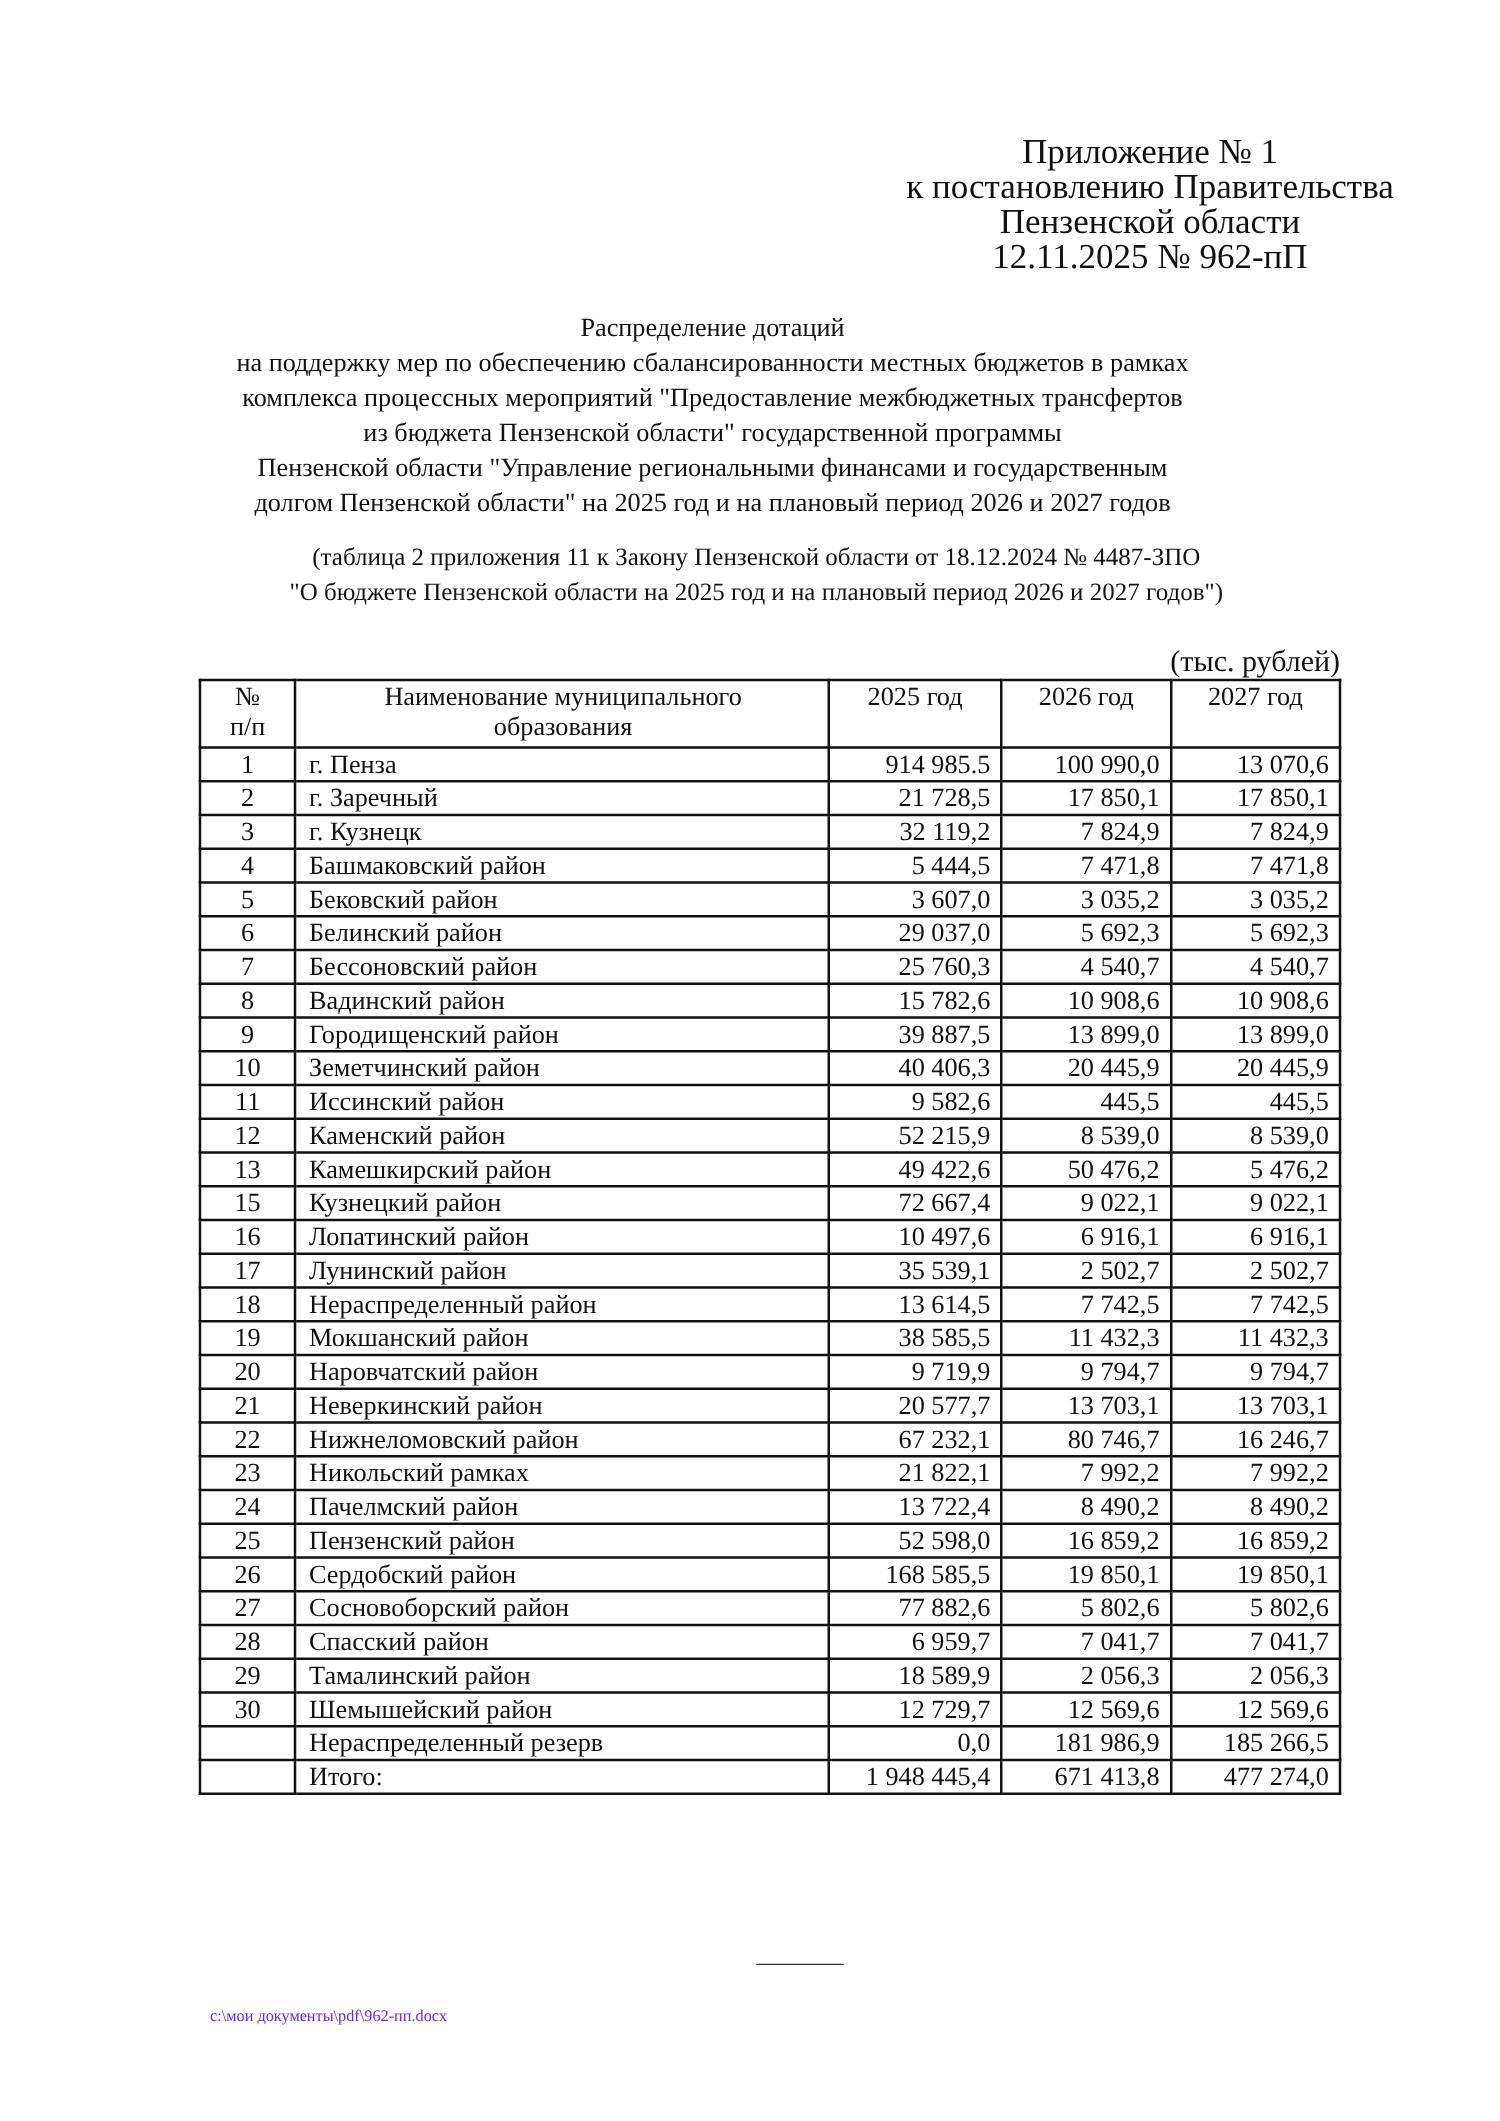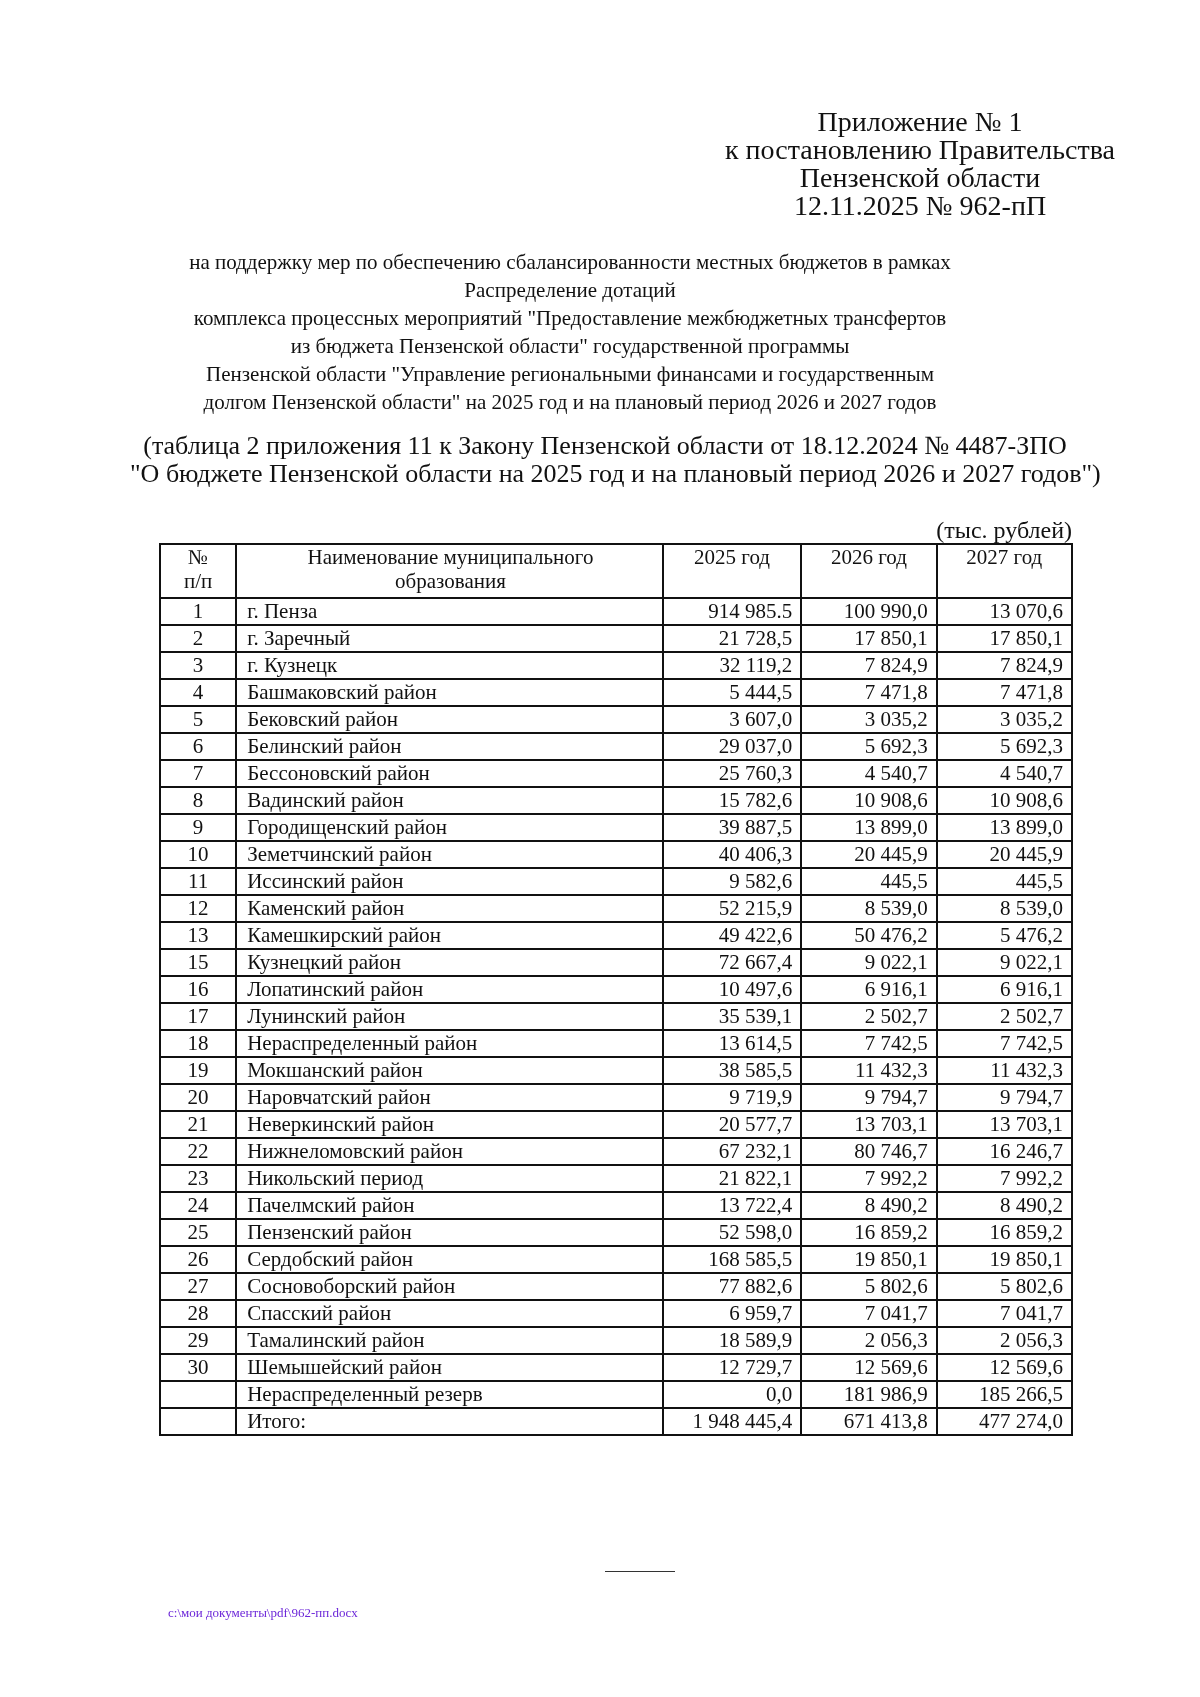--- a/index.html
+++ b/index.html
@@ -13,21 +13,21 @@
     text-align: center; font-size: 28px; line-height: 28px;
   }
   .appendix div { white-space: nowrap; }
   .title-block {
     position: absolute; left: 130px; top: 248px; width: 880px;
     text-align: center; font-size: 21px; line-height: 28px;
   }
   .title-block div { white-space: nowrap; }
   .ref-block {
     position: absolute; left: 130px; top: 432px; width: 950px;
-    text-align: center; font-size: 26px; line-height: 28px;
+    text-align: center; font-size: 20px; line-height: 28px;
   }
   .ref-block div { white-space: nowrap; }
   .units {
     position: absolute; right: 128px; top: 518px;
     font-size: 24px; line-height: 24px; white-space: nowrap;
   }
   table.data {
     position: absolute; left: 159px; top: 543px; width: 914px;
     border-collapse: collapse; font-size: 21px;
   }
@@ -52,22 +52,22 @@
 <body>
 
 <div class="appendix">
   <div>Приложение № 1</div>
   <div>к постановлению Правительства</div>
   <div>Пензенской области</div>
   <div>12.11.2025 № 962-пП</div>
 </div>
 
 <div class="title-block">
+  <div>Распределение дотаций</div>
   <div>на поддержку мер по обеспечению сбалансированности местных бюджетов в рамках</div>
-  <div>Распределение дотаций</div>
   <div>комплекса процессных мероприятий "Предоставление межбюджетных трансфертов</div>
   <div>из бюджета Пензенской области" государственной программы</div>
   <div>Пензенской области "Управление региональными финансами и государственным</div>
   <div>долгом Пензенской области" на 2025 год и на плановый период 2026 и 2027 годов</div>
 </div>
 
 <div class="ref-block">
   <div>(таблица 2 приложения 11 к Закону Пензенской области от 18.12.2024 № 4487-ЗПО</div>
   <div>"О бюджете Пензенской области на 2025 год и на плановый период 2026 и 2027 годов")</div>
 </div>
@@ -233,21 +233,21 @@
       </tr>
       <tr>
         <td class="c-num">22</td>
         <td class="c-name">Нижнеломовский район</td>
         <td class="c-val">67 232,1</td>
         <td class="c-val">80 746,7</td>
         <td class="c-val">16 246,7</td>
       </tr>
       <tr>
         <td class="c-num">23</td>
-        <td class="c-name">Никольский период</td>
+        <td class="c-name">Никольский рамках</td>
         <td class="c-val">21 822,1</td>
         <td class="c-val">7 992,2</td>
         <td class="c-val">7 992,2</td>
       </tr>
       <tr>
         <td class="c-num">24</td>
         <td class="c-name">Пачелмский район</td>
         <td class="c-val">13 722,4</td>
         <td class="c-val">8 490,2</td>
         <td class="c-val">8 490,2</td>

